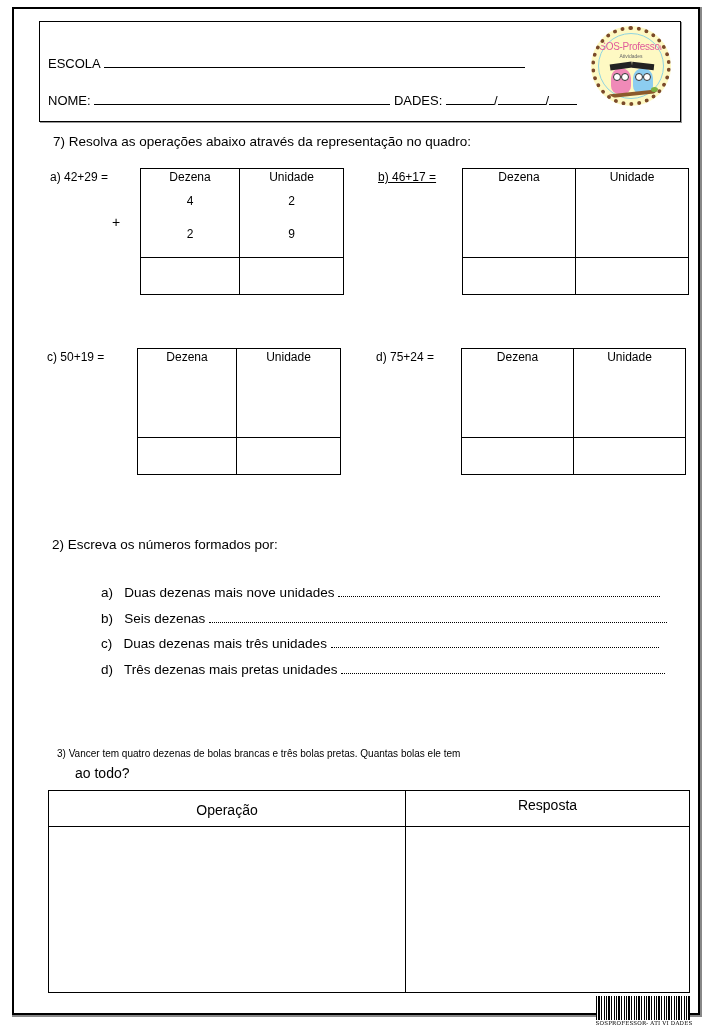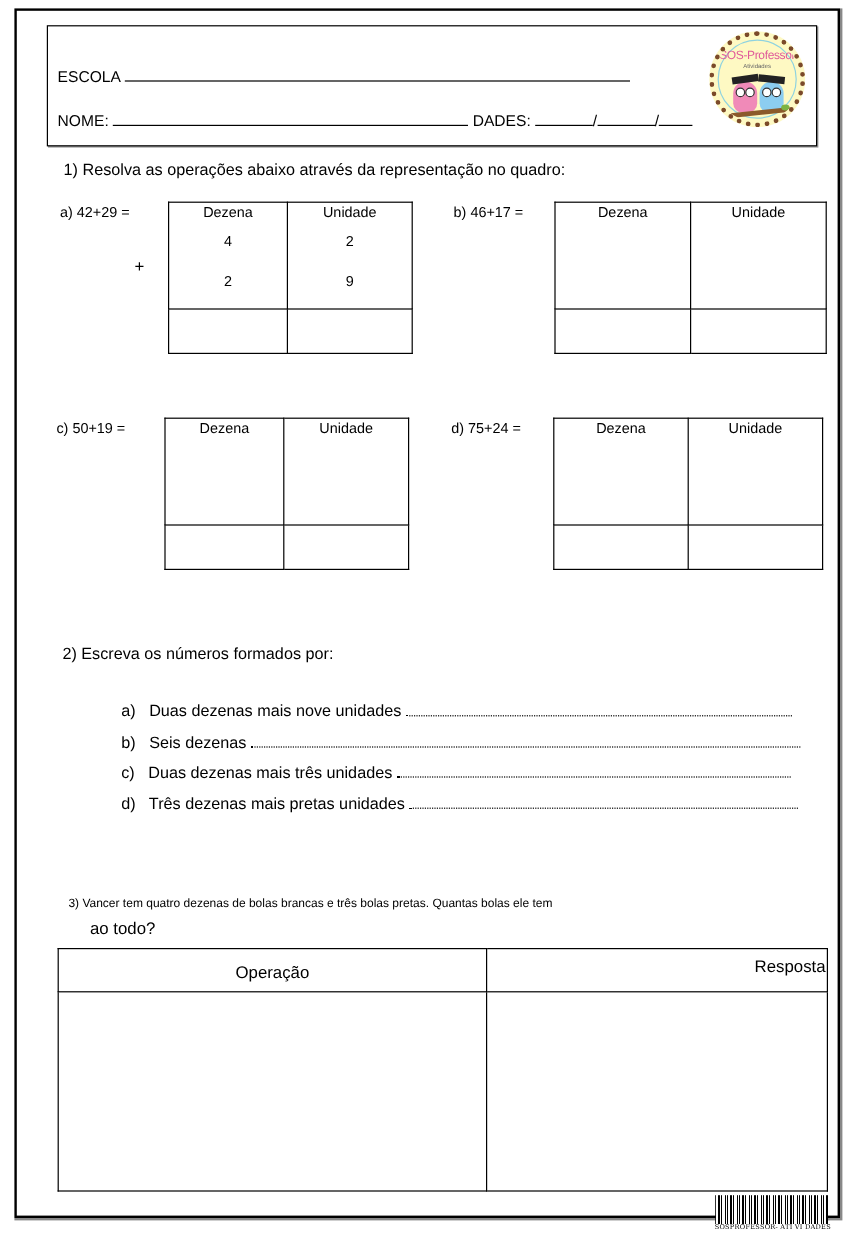--- a/index.html
+++ b/index.html
@@ -70,21 +70,21 @@
   <div class="cap cap2"></div>
   <div class="eye" style="left:18px;"></div>
   <div class="eye" style="left:26px;"></div>
   <div class="eye" style="left:40px;"></div>
   <div class="eye" style="left:48px;"></div>
   <div class="branch"></div>
   <div class="leaf" style="left:56px; top:57px;"></div>
   <div class="leaf" style="left:62px; top:61px;"></div>
 </div>
 
-<div class="abs q-title" style="left:53px; top:134px;">1)   Resolva as operações abaixo através da representação no quadro:</div>
+<div class="abs q-title" style="left:53px; top:134px;">7)   Resolva as operações abaixo através da representação no quadro:</div>
 
 <div class="abs item-label" style="left:50px; top:170px;">a) 42+29 =</div>
 <div class="abs plus" style="left:112px; top:214px;">+</div>
 <table class="pv" style="left:140px; top:168px; width:203px;">
   <colgroup>
       <col style="width:99px">
       <col style="width:104px">
     </colgroup>
   <tbody>
       <tr style="height:89px;">
@@ -99,21 +99,21 @@
       <div class="val" style="margin-top:19px;">9</div>
     </td>
   </tr>
   <tr style="height:37px;">
     <td></td>
     <td></td>
   </tr>
 </tbody>
   </table>
 
-<div class="abs item-label" style="left:378px; top:170px;">b) 46+17 =</div>
+<div class="abs item-label" style="left:378px; top:170px;text-decoration:underline;">b) 46+17 =</div>
 <table class="pv" style="left:462px; top:168px; width:226px;">
   <colgroup>
       <col style="width:113px">
       <col style="width:113px">
     </colgroup>
   <tbody>
       <tr style="height:89px;">
     <td>
           <div style="padding-top:1px;">Dezena</div>
         </td>
@@ -199,21 +199,21 @@
 <div class="abs q-title" style="left:75px; top:765px; font-size:14px;">ao todo?</div>
 
 <table class="ans">
   <colgroup>
       <col style="width:357px">
       <col style="width:284px">
     </colgroup>
   <tbody>
       <tr style="height:36px;margin-top:43px;">
     <td style="padding-top:4px;">Operação</td>
-    <td style="vertical-align:top; padding-top:6px;text-align:right;">Resposta</td>
+    <td style="vertical-align:top; padding-top:6px;">Resposta</td>
   </tr>
   <tr style="height:166px;">
     <td></td>
     <td></td>
   </tr>
 </tbody>
   </table>
 
 <div class="abs barcode"></div>
 <div class="abs barcode-text">SOSPROFESSOR- ATI VI DADES</div>

